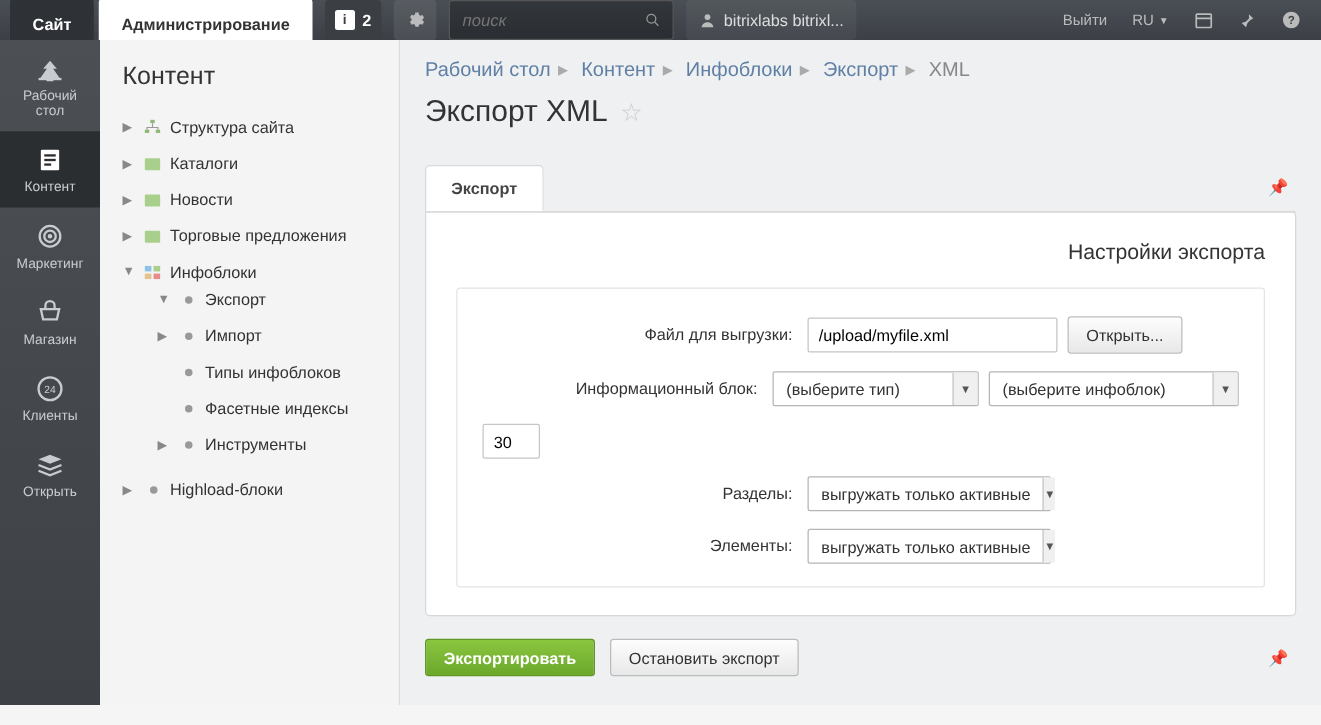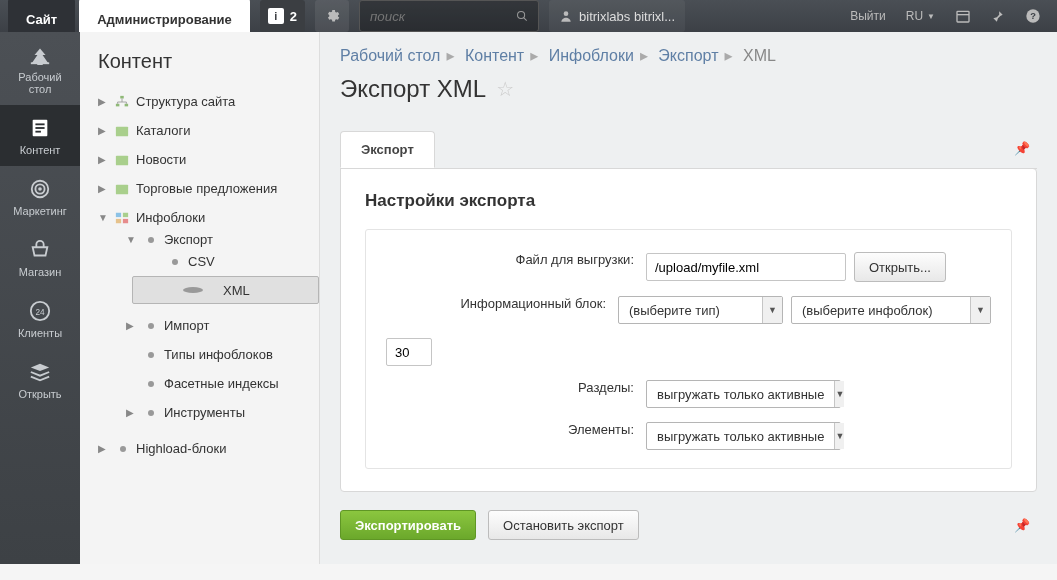--- a/index.html
+++ b/index.html
@@ -44,24 +44,24 @@
 .content { flex:1; background:#eef0f1; padding: 14px 20px; position:relative; overflow:auto; }
 .crumbs { color:#5f7fa5; font-size:16px; margin-bottom:10px; }
 .crumbs .sep { color:#aaa; margin:0 6px; }
 .crumbs span.cur { color:#888; }
 .page-title { font-size:24px; color:#333; margin-bottom:28px; display:flex; align-items:center; gap:10px; }
 .star { color:#ccc; font-size:20px; }
 
 .tabs { display:flex; border-bottom:1px solid #d8d8d8; margin-bottom:-1px; }
 .tab { background:#fff; border:1px solid #d8d8d8; border-bottom:1px solid #fff; padding:10px 20px; font-weight:bold; color:#444; border-radius:4px 4px 0 0; }
 .panel { background:#fff; border:1px solid #d8d8d8; padding: 22px 24px; border-radius: 0 4px 4px 4px;}
-.panel h3 { font-size:17px; font-weight:bold; color:#333; margin-bottom:18px; }
+.panel h3 { font-size:17px; font-weight:normal; color:#333; margin-bottom:18px;text-align:right; }
 
 .inner { border:1px solid #e4e4e4; border-radius:3px; padding: 22px 20px 18px; }
-.frow { display:flex; margin-bottom:14px; }
+.frow { display:flex; align-items:center; margin-bottom:14px; }
 .flabel { width:260px; text-align:right; padding-right:12px; color:#333; font-size:13px; line-height:1.3; }
 .fval { display:flex; align-items:center; gap:8px; }
 input[type=text] { border:1px solid #c5c5c5; border-radius:2px; height:28px; padding:0 8px; font-size:13px; }
 .sel { border:1px solid #b5b5b5; border-radius:2px; height:28px; display:flex; align-items:center; background:#fff; }
 .sel span { padding:0 10px; flex:1; white-space:nowrap; }
 .sel .dd { width:20px; height:26px; background:#f0f0f0; border-left:1px solid #c5c5c5; display:flex; align-items:center; justify-content:center; font-size:9px; color:#555; }
 .btn { background:linear-gradient(#fdfdfd,#e8e8e8); border:1px solid #bcbcbc; border-radius:3px; height:30px; padding:0 14px; cursor:pointer; color:#333; font-size:13px; }
 .btn.green { background:linear-gradient(#8bc63f,#6ba82b); border-color:#5f9625; color:#fff; font-weight:bold; }
 
 .actions { display:flex; gap:12px; margin-top:18px; align-items:center; }
@@ -230,36 +230,20 @@
             </svg>
             <span>Инфоблоки</span>
           </div>
         <ul>
           <li>
             <div class="row">
                 <span class="arr">▼</span>
                 <span class="bullet"></span>
                 <span>Экспорт</span>
               </div>
-            <ul>
-              <li>
-                  <div class="row">
-                    <span class="arr" style="visibility:hidden;">▶</span>
-                    <span class="bullet"></span>
-                    <span>CSV</span>
-                  </div>
-                </li>
-              <li class="sel">
-                  <div class="row">
-                    <span class="arr" style="visibility:hidden;">▶</span>
-                    <span class="bullet"></span>
-                    <span>XML</span>
-                  </div>
-                </li>
-            </ul>
           </li>
           <li>
               <div class="row">
                 <span class="arr">▶</span>
                 <span class="bullet"></span>
                 <span>Импорт</span>
               </div>
             </li>
           <li>
               <div class="row">

